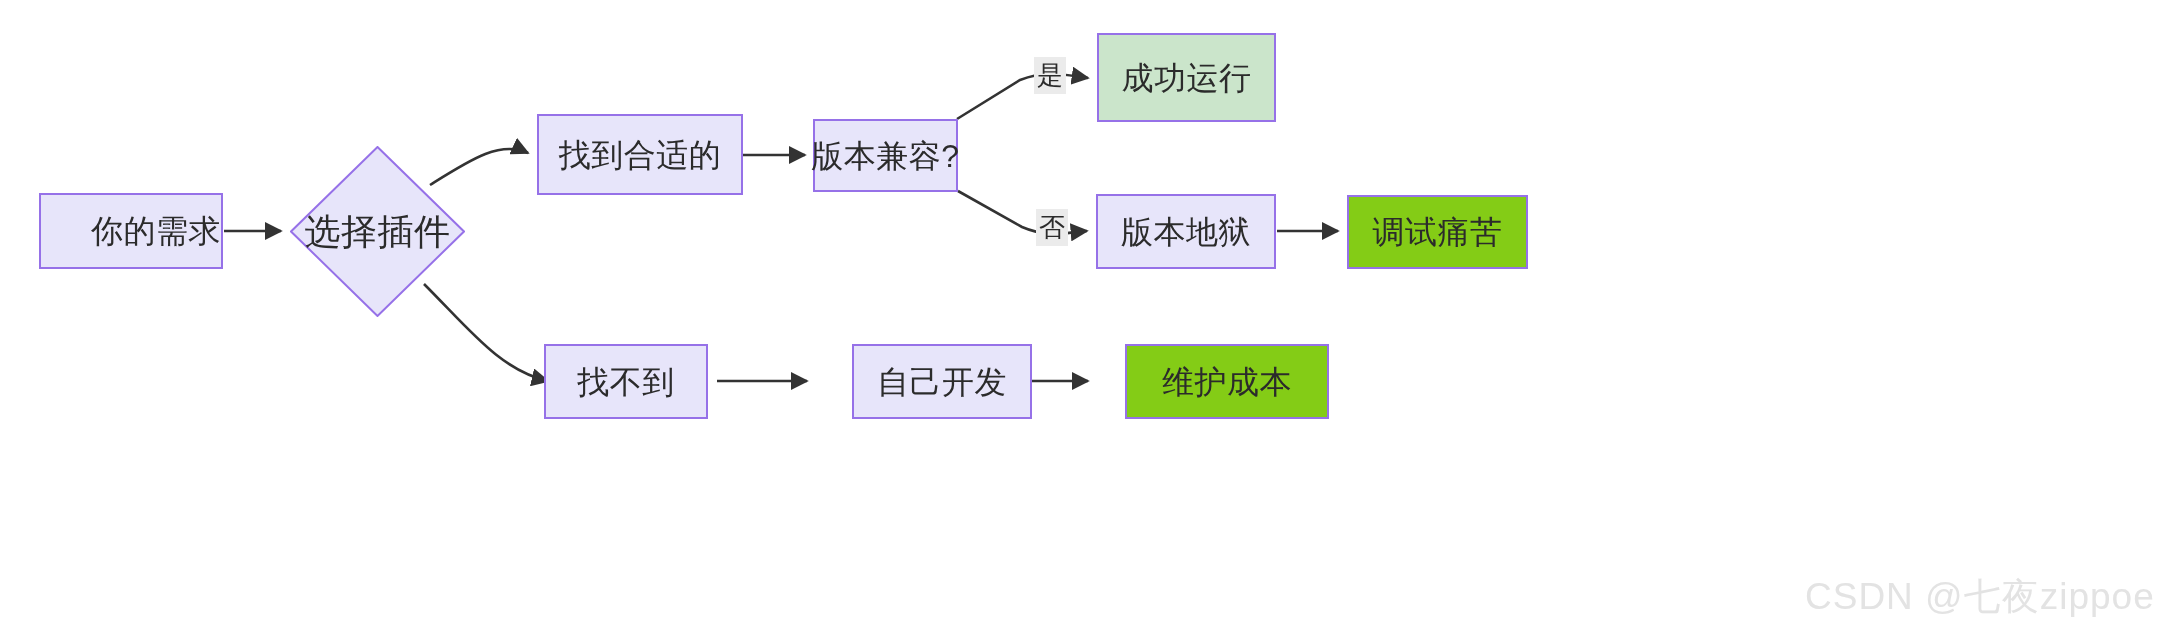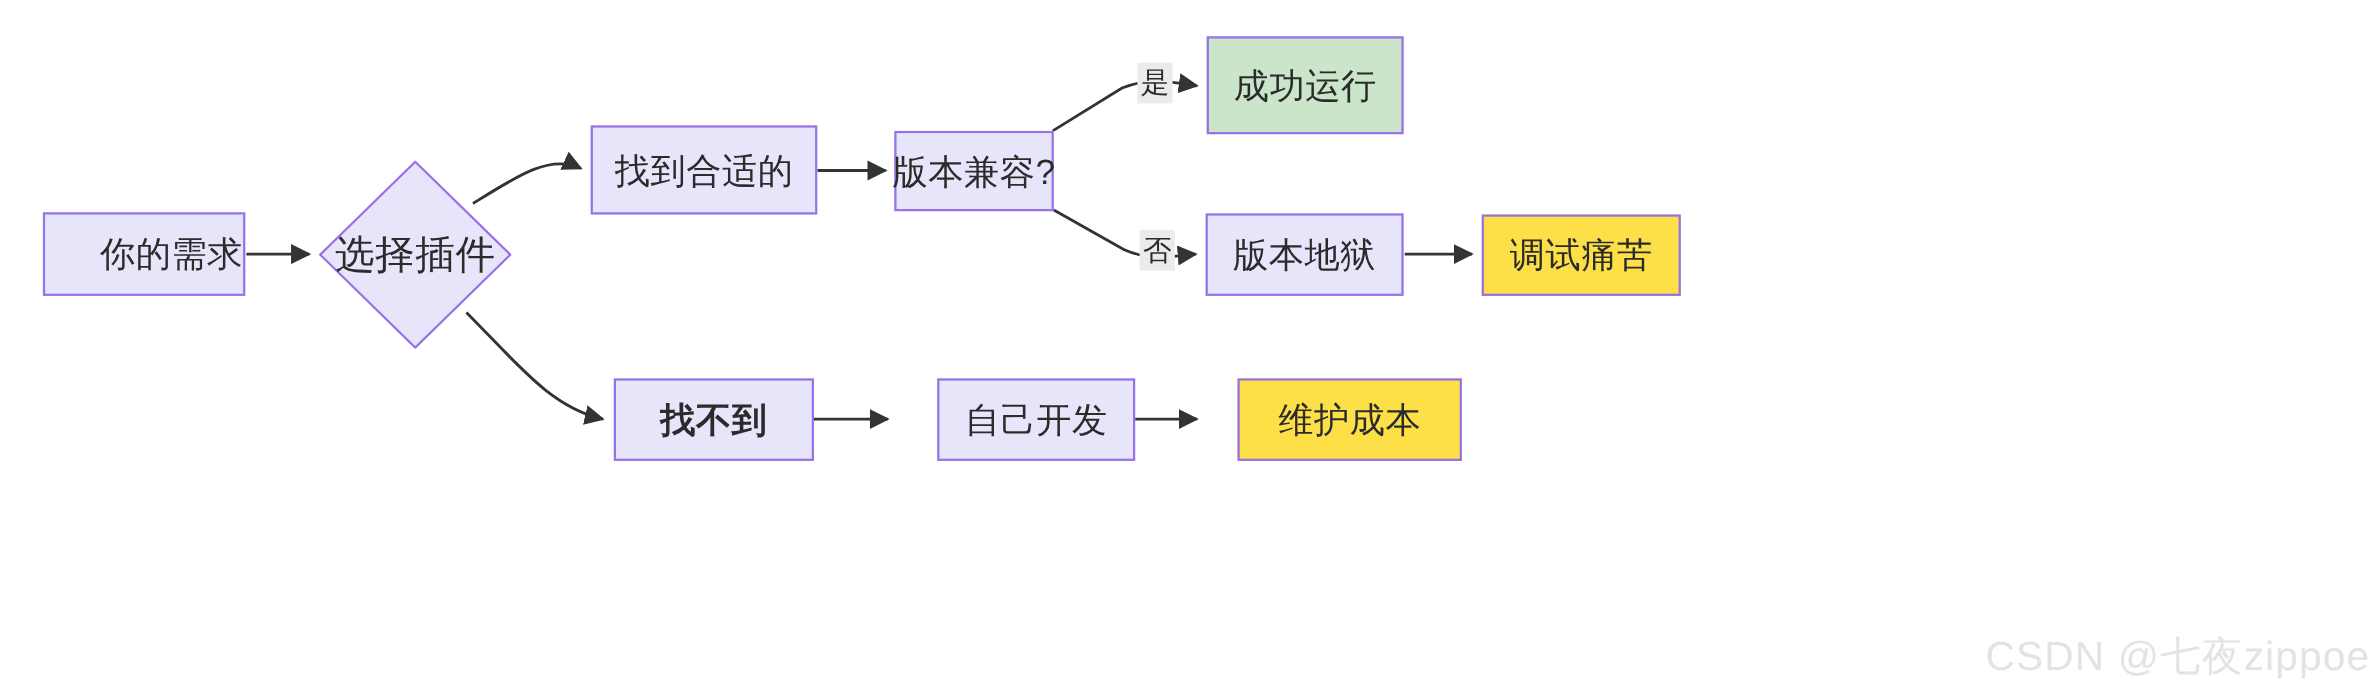--- a/index.html
+++ b/index.html
@@ -33,21 +33,21 @@
     align-items: center;
     justify-content: center;
     color: #2b2b2b;
     font-size: 32px;
     line-height: 1;
     letter-spacing: 0.5px;
     white-space: nowrap;
   }
   .node.fill-lavender { background: #e7e5fa; }
   .node.fill-green    { background: #cbe5cb; }
-  .node.fill-pink     { background: #fde047; }
+  .node.fill-pink     { background: #84cc16; }
 
   
   .diamond {
     position: absolute;
     display: flex;
     align-items: center;
     justify-content: center;
   }
   .diamond .dshape {
     position: absolute;
@@ -123,21 +123,21 @@
     <svg class="dshape" viewBox="0 0 175 171" preserveAspectRatio="none" xmlns="http://www.w3.org/2000/svg">
       <polygon points="87.5,1 174,85.5 87.5,170 1,85.5" fill="#e7e5fa" stroke="#9671e8" stroke-width="2"></polygon>
     </svg>
     <span class="dlabel">选择插件</span>
   </div>
 
   <div class="node fill-lavender" style="left:537px; top:114px; width:206px; height:81px;">
     <span>找到合适的</span>
   </div>
 
-  <div class="node fill-lavender" style="left:558px; top:344px; width:182px; height:75px;font-weight:bold;">
+  <div class="node fill-lavender" style="left:544px; top:344px; width:164px; height:75px;">
     <span>找不到</span>
   </div>
 
   <div class="node fill-lavender" style="left:813px; top:119px; width:145px; height:73px;">
     <span>版本兼容?</span>
   </div>
 
   <div class="node fill-green" style="left:1097px; top:33px; width:179px; height:89px;">
     <span>成功运行</span>
   </div>

